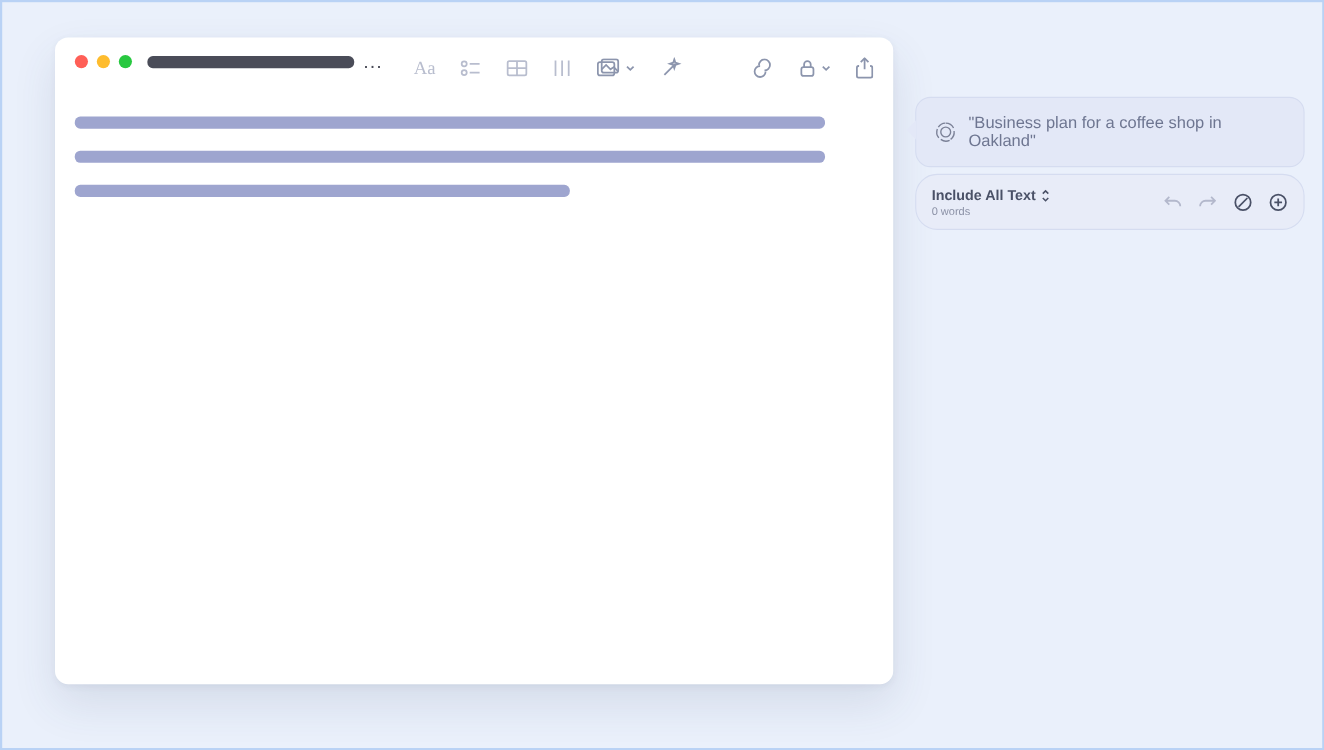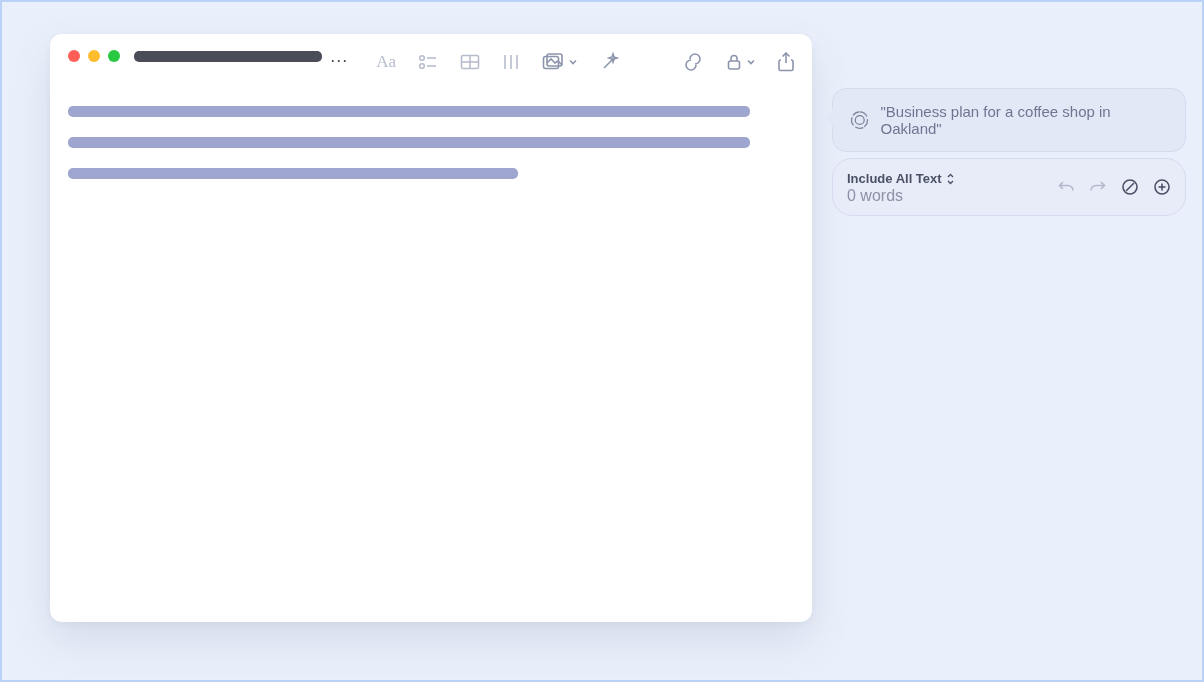--- a/index.html
+++ b/index.html
@@ -113,21 +113,21 @@
     background:#e8ecf8;
     border:1px solid #d5dcf0;
     border-radius:20px;
     margin-top:6px;
     padding: 10px 14px 10px 14px;
     display:flex;
     align-items:center;
   }
   .bar-left { flex:1; }
   .bar-title { font-size:13px; font-weight:600; color:#4a5167; display:inline-flex; align-items:center; gap:4px;}
-  .bar-sub { font-size:16px; color:#8b91a6; }
+  .bar-sub { font-size:10px; color:#8b91a6; }
   .bar-icons { display:flex; align-items:center; gap:14px; color:#8b91a6; }
   .bar-icons .dark svg { stroke:#4a5167; }
   .bar-btn { cursor:pointer; display:flex; }
 
 </style>
 </head>
 <body>
 
 <div class="window">
 

